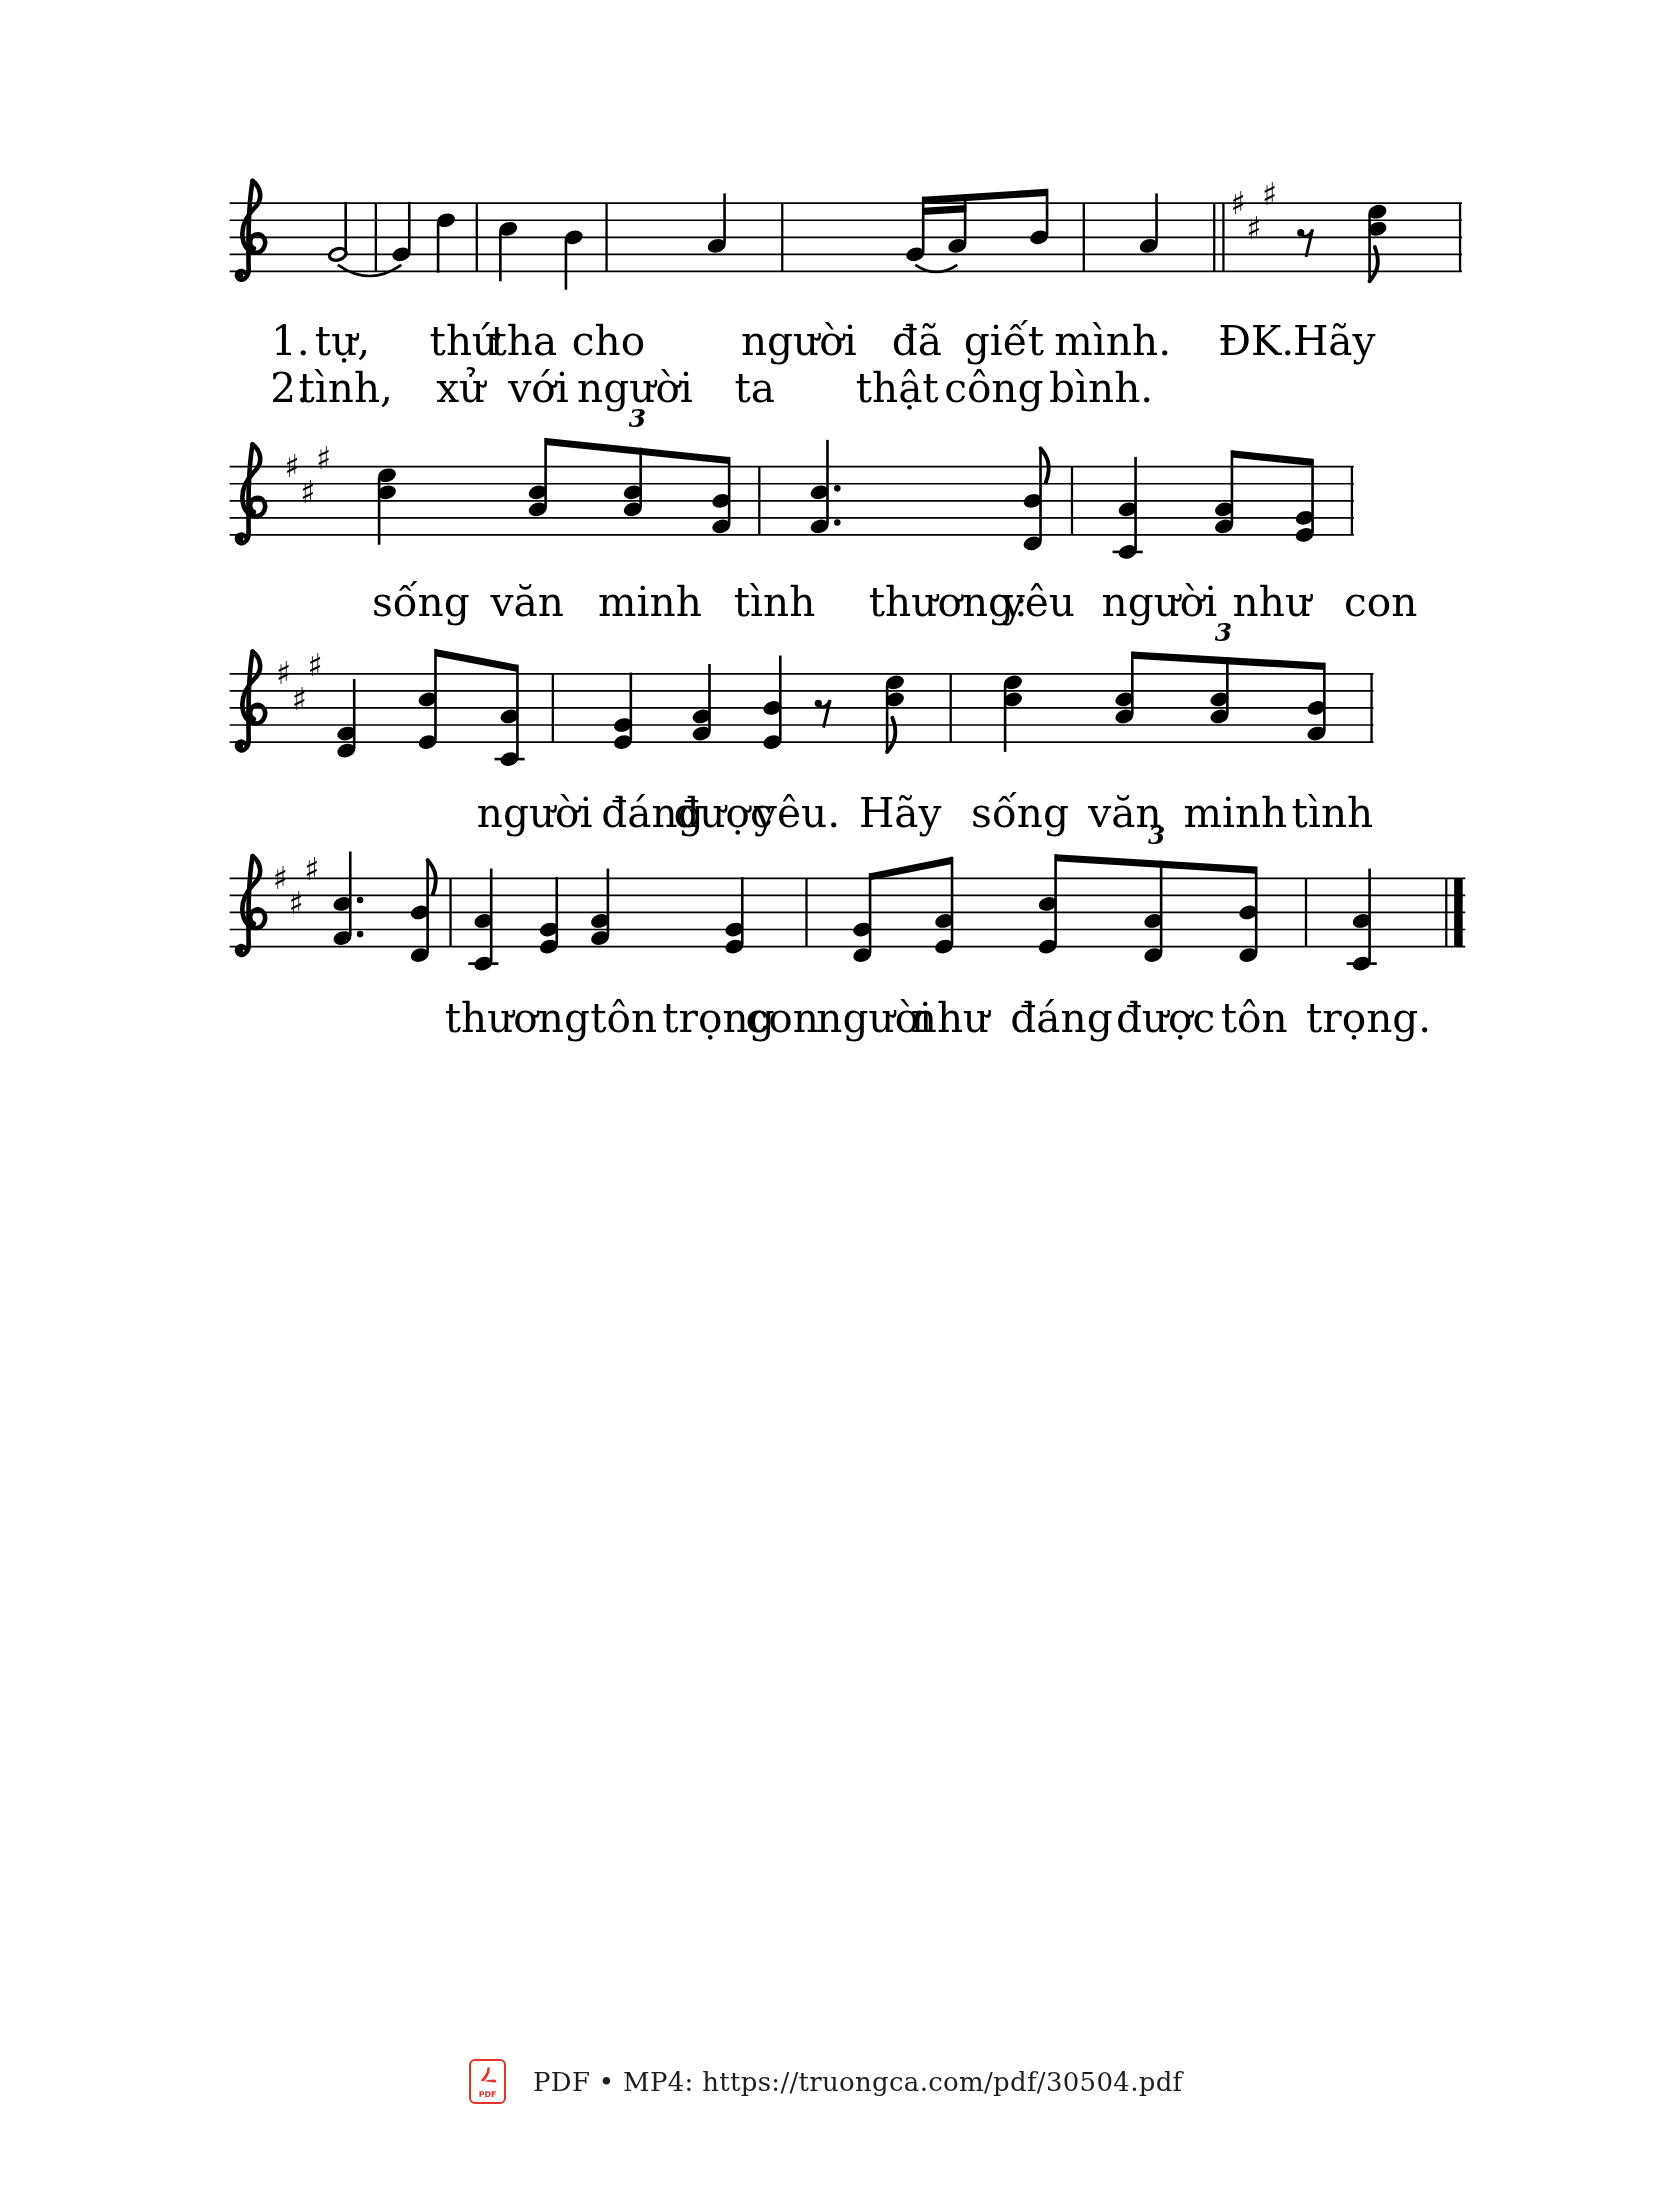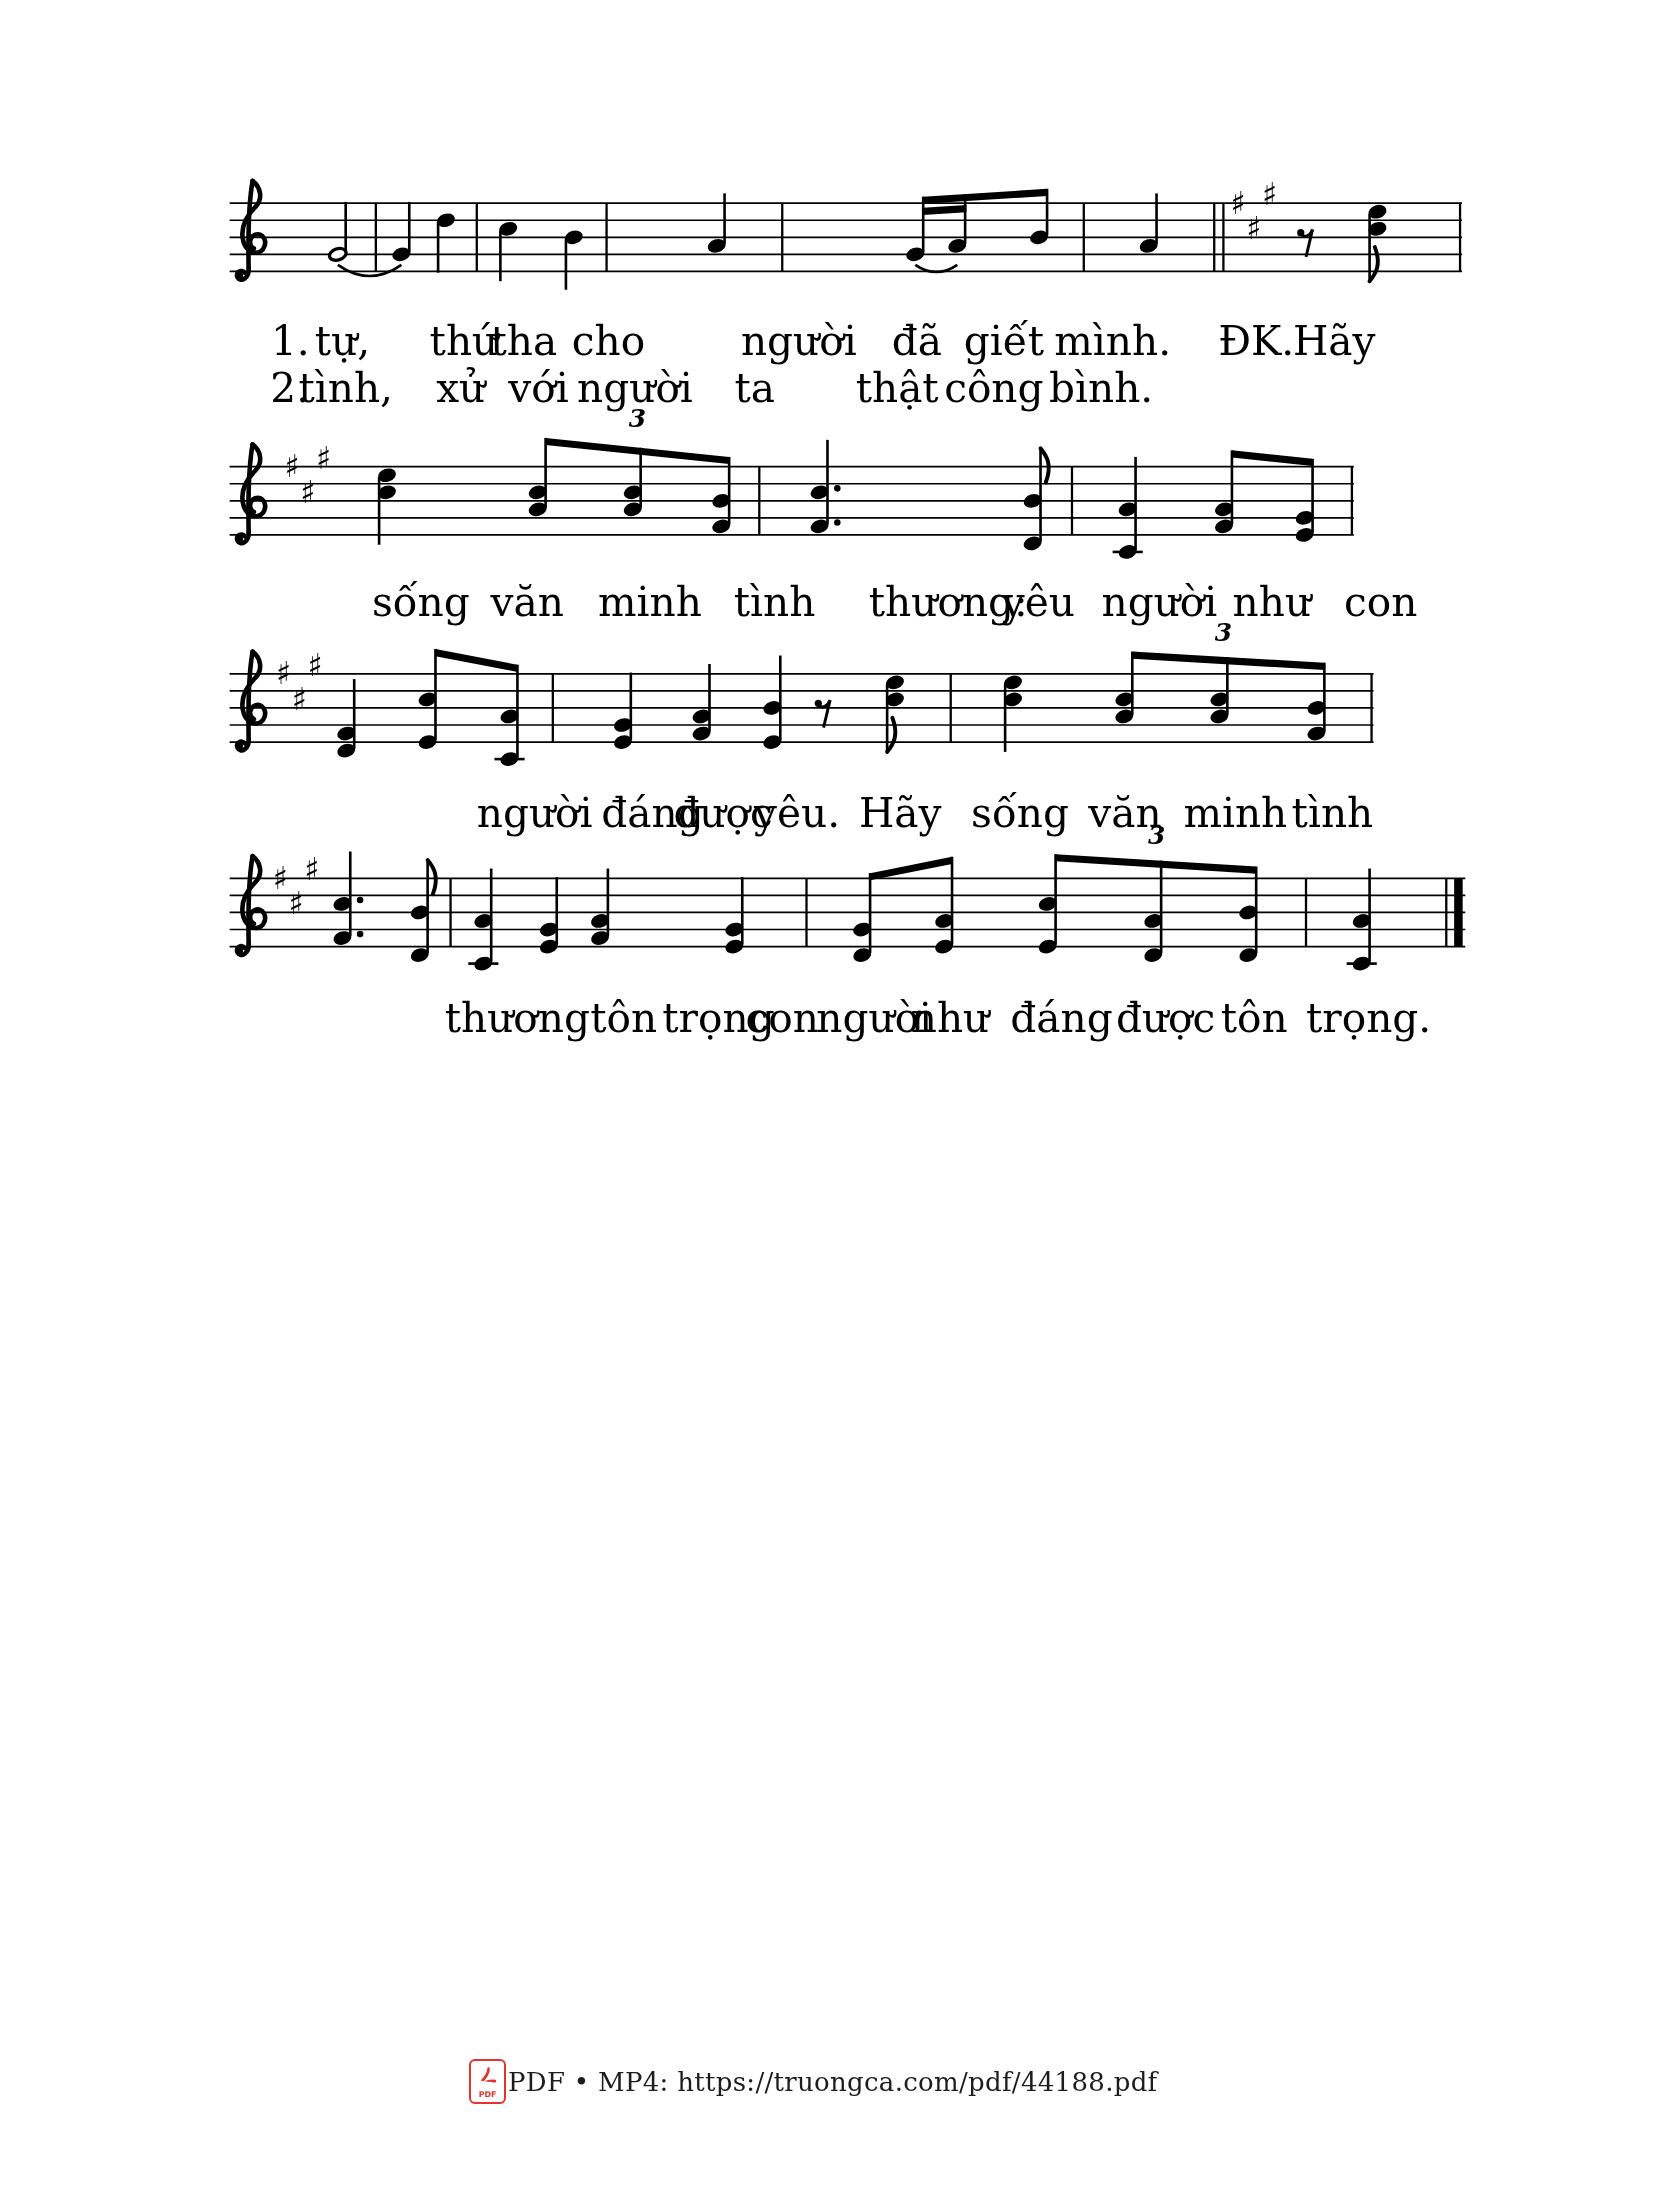--- a/index.html
+++ b/index.html
@@ -2,21 +2,21 @@
 <html style="font-size:10.5px"><head>
 <meta charset="utf-8">
 <style>
   html,body{margin:0;padding:0;background:#ffffff;}
   .page{position:relative;width:1672px;height:2194px;background:#ffffff;overflow:hidden;
         font-family:"DejaVu Serif","Liberation Serif",serif;}
   #score{position:absolute;left:0;top:0;}
   .lyric{font-family:"DejaVu Serif","Liberation Serif",serif;font-size:62px;fill:#000;}
   .tuplet{font-family:"DejaVu Serif","Liberation Serif",serif;font-style:italic;font-weight:bold;font-size:38px;fill:#000;}
   .sharp{font-family:"DejaVu Sans","Liberation Sans",sans-serif;font-size:48px;fill:#000;}
-  .footer{position:absolute;left:469px;top:2059px;display:flex;align-items:center;gap:2px;}
+  .footer{position:absolute;left:469px;top:2059px;display:flex;align-items:center;gap:27px;}
   .pdficon{width:37px;height:45px;border:2px solid #e2342b;border-radius:5.9px;background:#fff;
            display:flex;flex-direction:column;align-items:center;justify-content:flex-end;box-sizing:border-box;}
   .pdficon .glyph{flex:1;display:flex;align-items:center;justify-content:center;width:100%;}
   .pdficon .lbl{font-family:"DejaVu Sans","Liberation Sans",sans-serif;font-size:7.9px;font-weight:bold;
                 color:#e2342b;line-height:1;padding-bottom:3.3px;}
   .footer-text{font-size:26px;color:#1d1d1d;letter-spacing:0.3px;}
 </style>
 </head>
 <body>
 
@@ -423,16 +423,16 @@
 
   <div class="footer">
     <div class="pdficon">
       <div class="glyph">
         <svg width="19.7" height="19.7" viewBox="0 0 30 30">
           <path d="M4 22 C10 16 14 10 14 5 C14 1 18 1 18 5 C18 11 14 18 8 24 C14 21 22 20 26 21 C29 22 28 26 24 25 C20 24 12 24 4 22 Z" fill="#e2342b"></path>
         </svg>
       </div>
       <div class="lbl">PDF</div>
     </div>
-    <span class="footer-text">PDF • MP4: https://truongca.com/pdf/44188.pdf</span>
+    <span class="footer-text">PDF • MP4: https://truongca.com/pdf/30504.pdf</span>
   </div>
 </div>
 
 
 </body></html>

